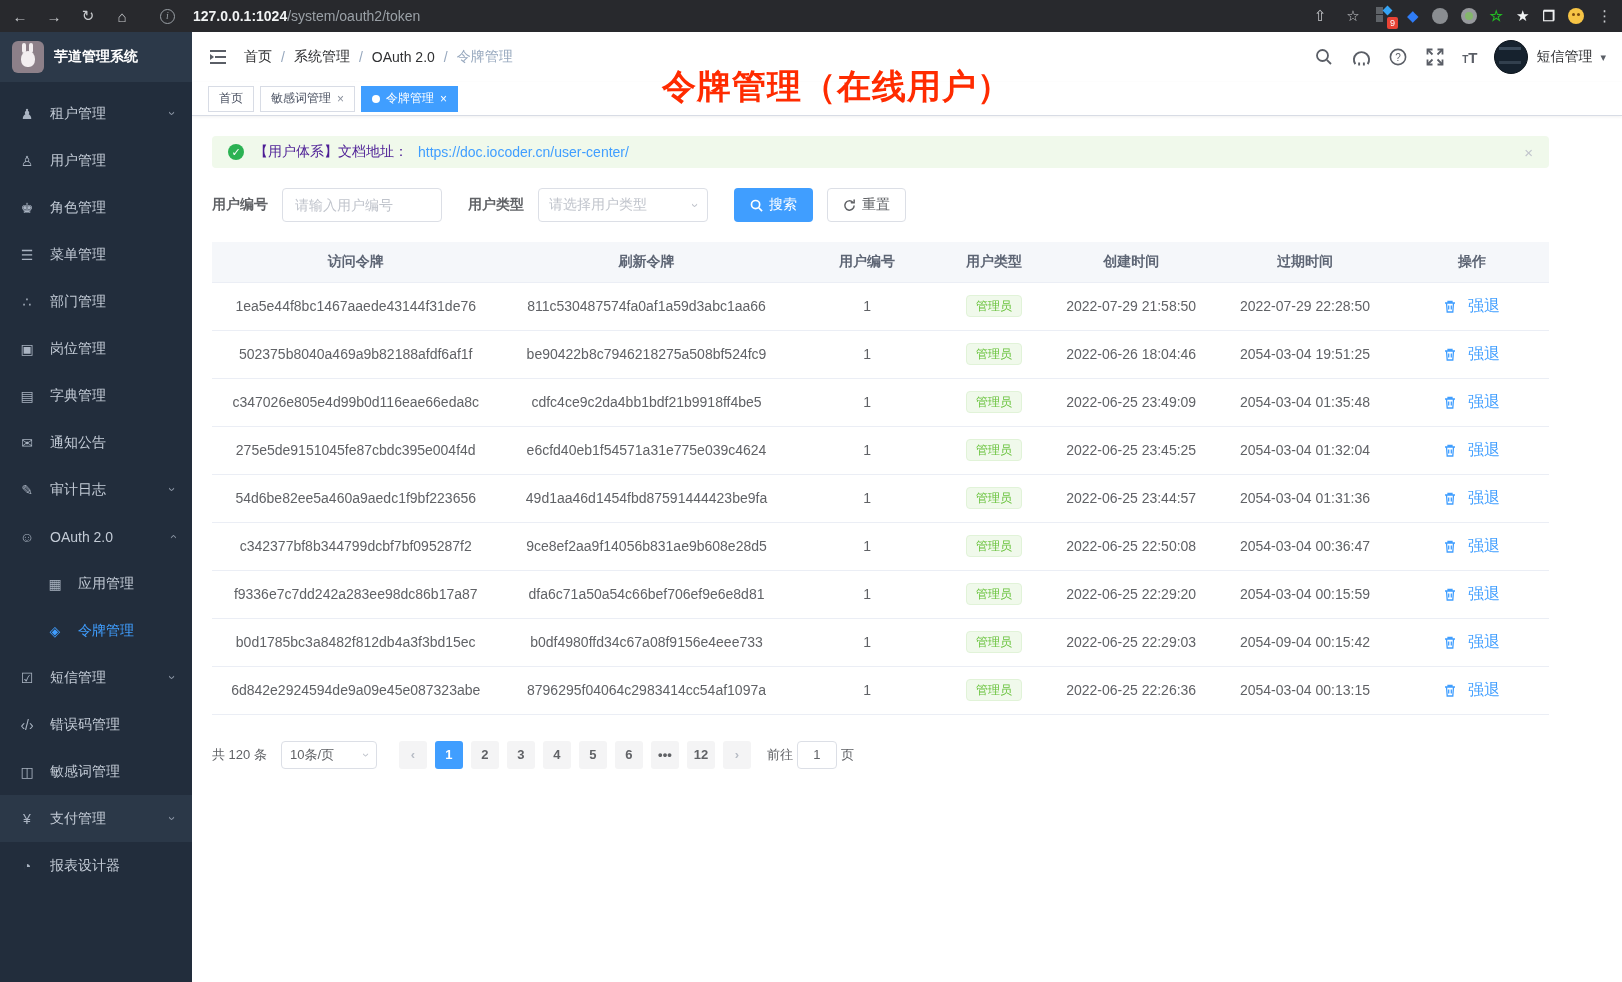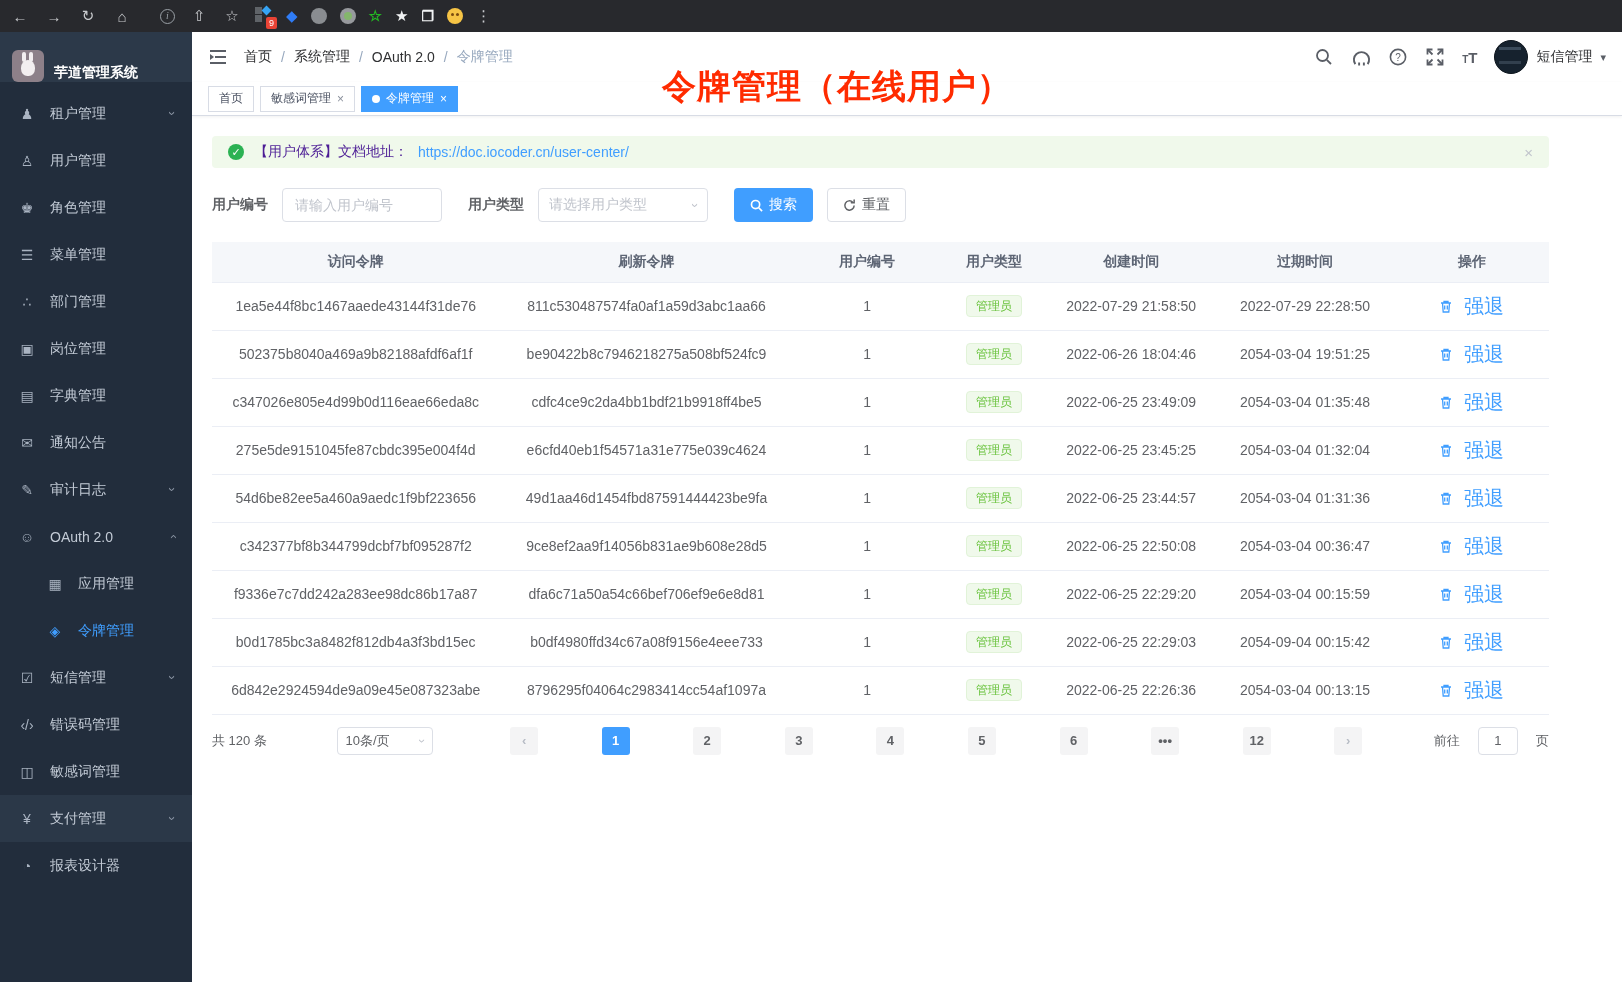--- a/index.html
+++ b/index.html
@@ -25,21 +25,21 @@
   .gray-circle.rec::after { content:""; position:absolute; inset:4px; border-radius:50%; background:#84b66c; }
   .green-star { color:#23b923; font-size:15px; font-weight:bold; }
   .white-star { color:#f1f3f4; font-size:15px; }
   .white-square { color:#f1f3f4; font-size:14px; font-weight:bold; }
   .emoji-face { width:16px; height:16px; border-radius:50%; background:#f6c445; position:relative; }
   .emoji-face::after { content:""; position:absolute; left:4px; top:5px; width:3px; height:3px; border-radius:50%; background:#7a4b0f; box-shadow:5px 0 0 #7a4b0f; }
   .vdots { color:#c8cacd; font-size:15px; letter-spacing:0; }
 
   
   .sidebar { position:absolute; top:32px; left:0; bottom:0; width:192px; background:#222d3c; color:#c3cbd6; z-index:2; }
-  .logo-row { height:50px; background:#2c3949; display:flex; align-items:flex-end; gap:10px; padding:0 12px; }
+  .logo-row { height:50px; background:#2c3949; display:flex; align-items:center; gap:10px; padding:0 12px; }
   .logo-avatar { width:32px; height:32px; border-radius:6px; background:#8d8089; position:relative; overflow:hidden; flex:0 0 auto; }
   .logo-avatar::before { content:""; position:absolute; left:9px; top:10px; width:14px; height:16px; border-radius:50% 50% 45% 45%; background:#f3eef0; }
   .logo-avatar::after { content:""; position:absolute; left:10px; top:2px; width:4px; height:10px; border-radius:3px; background:#f3eef0; box-shadow:7px 0 0 #f3eef0; }
   .logo-title { color:#fff; font-size:14px; font-weight:bold; white-space:nowrap; }
   .menu { padding-top:8px; font-size:14px; }
   .s-item { height:47px; display:flex; align-items:center; gap:14px; padding:0 18px; cursor:pointer; }
   .s-item.sub { padding-left:46px; }
   .s-ico { width:18px; text-align:center; font-size:14px; color:#aab4c2; flex:0 0 auto; }
   .s-label { flex:1 1 auto; white-space:nowrap; }
   .s-item.active, .s-item.active .s-ico { color:#409eff; }
@@ -89,46 +89,47 @@
   .f-select .chev2 { color:#c0c4cc; display:inline-block; transform:rotate(90deg); font-size:13px; }
   .btn { height:34px; border-radius:4px; display:inline-flex; align-items:center; gap:6px; padding:0 15px; font-size:14px; cursor:pointer; border:1px solid transparent; }
   .btn-primary { background:#409eff; color:#fff; margin-right:14px; }
   .btn-plain { background:#fff; border-color:#dcdfe6; color:#606266; }
   .btn svg { display:block; }
 
   table.grid { width:100%; border-collapse:collapse; font-size:14px; color:#606266; table-layout:fixed; }
   .grid thead th { background:#f5f7fa; color:#5d6574; font-weight:bold; height:40px; text-align:center; border-bottom:1px solid #ebeef5; }
   .grid td { height:48px; text-align:center; border-bottom:1px solid #ebeef5; overflow:hidden; white-space:nowrap; }
   .badge { display:inline-block; padding:3px 9px; font-size:12px; color:#67c23a; background:#f0f9eb; border:1px solid #e1f3d8; border-radius:4px; line-height:1.2; }
-  .kick { color:#409eff; display:inline-flex; align-items:center; gap:12px; cursor:pointer; font-size:20px; }
+  .kick { color:#409eff; display:inline-flex; align-items:center; gap:12px; cursor:pointer; font-size:16px; }
   .kick svg { display:block; }
 
-  .pagination-row { display:flex; justify-content:space-between; align-items:center; margin-top:12px; font-size:13px; color:#606266; }
+  .pagination-row { display:flex; justify-content:flex-start; align-items:center; margin-top:26px; font-size:13px; color:#606266; }
   .pg-total { margin-right:14px; }
   .pg-size { width:96px; height:28px; border:1px solid #dcdfe6; border-radius:4px; display:flex; align-items:center; justify-content:space-between; padding:0 8px; margin-right:18px; cursor:pointer; color:#606266; }
   .pg-size .chev2 { color:#c0c4cc; display:inline-block; transform:rotate(90deg); font-size:12px; }
   .pg-btn { min-width:28px; height:28px; padding:0 4px; background:#f4f4f5; border-radius:3px; display:inline-flex; align-items:center; justify-content:center; font-weight:bold; color:#606266; margin:0 4px; cursor:pointer; }
   .pg-btn.navb { color:#b7bcc5; }
   .pg-btn.active { background:#409eff; color:#fff; }
-  .pg-goto { display:flex; align-items:center; gap:18px; margin-left:12px; }
+  .pg-goto { display:flex; align-items:center; gap:4px; margin-left:12px; }
   .pg-goto input { width:40px; height:28px; border:1px solid #dcdfe6; border-radius:4px; text-align:center; font-size:13px; color:#606266; outline:none; font-family:"Liberation Sans", sans-serif; }
 
   .annotation { position:absolute; left:662px; top:64px; font-size:34px; font-weight:bold; color:#ff2b00; z-index:5; white-space:nowrap; letter-spacing:1px; }
 </style>
 </head>
 <body>
 
 <div class="page">
 
   <div class="browser-bar">
     <span class="b-ico">←</span>
     <span class="b-ico">→</span>
     <span class="b-ico">↻</span>
     <span class="b-ico">⌂</span>
     <span class="info-circle">i</span>
+    <div class="url"><span class="host">127.0.0.1:1024</span><span class="path">/system/oauth2/token</span></div>
     <div class="b-right">
       <span class="b-ico">⇧</span>
       <span class="b-ico">☆</span>
       <span class="ext-cluster">
         <span class="ext-sq a"></span>
         <span class="ext-sq b"></span>
         <span class="ext-sq c"></span>
         <span class="ext-badge">9</span>
       </span>
       <span class="gem">◆</span>

